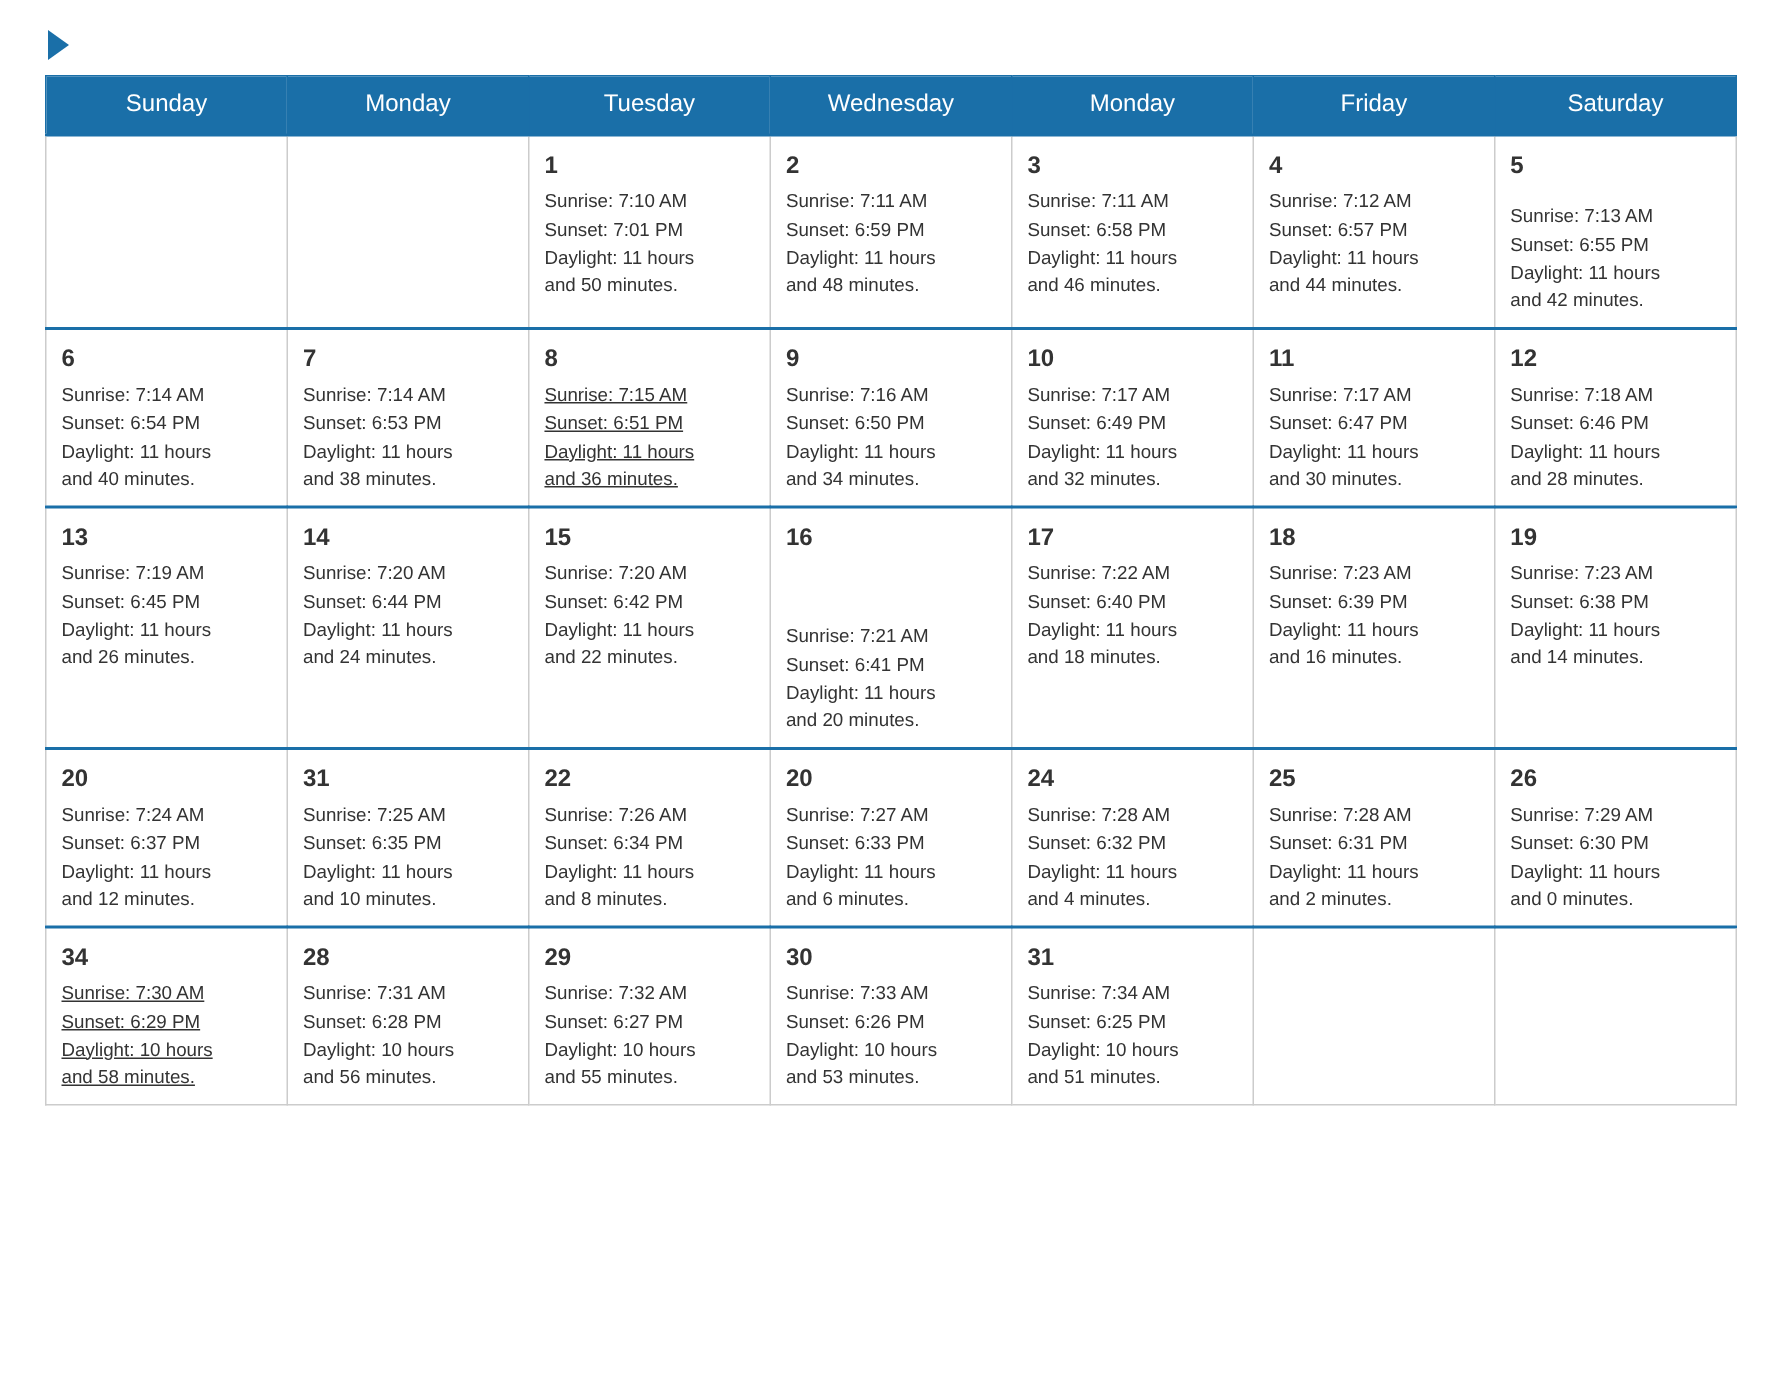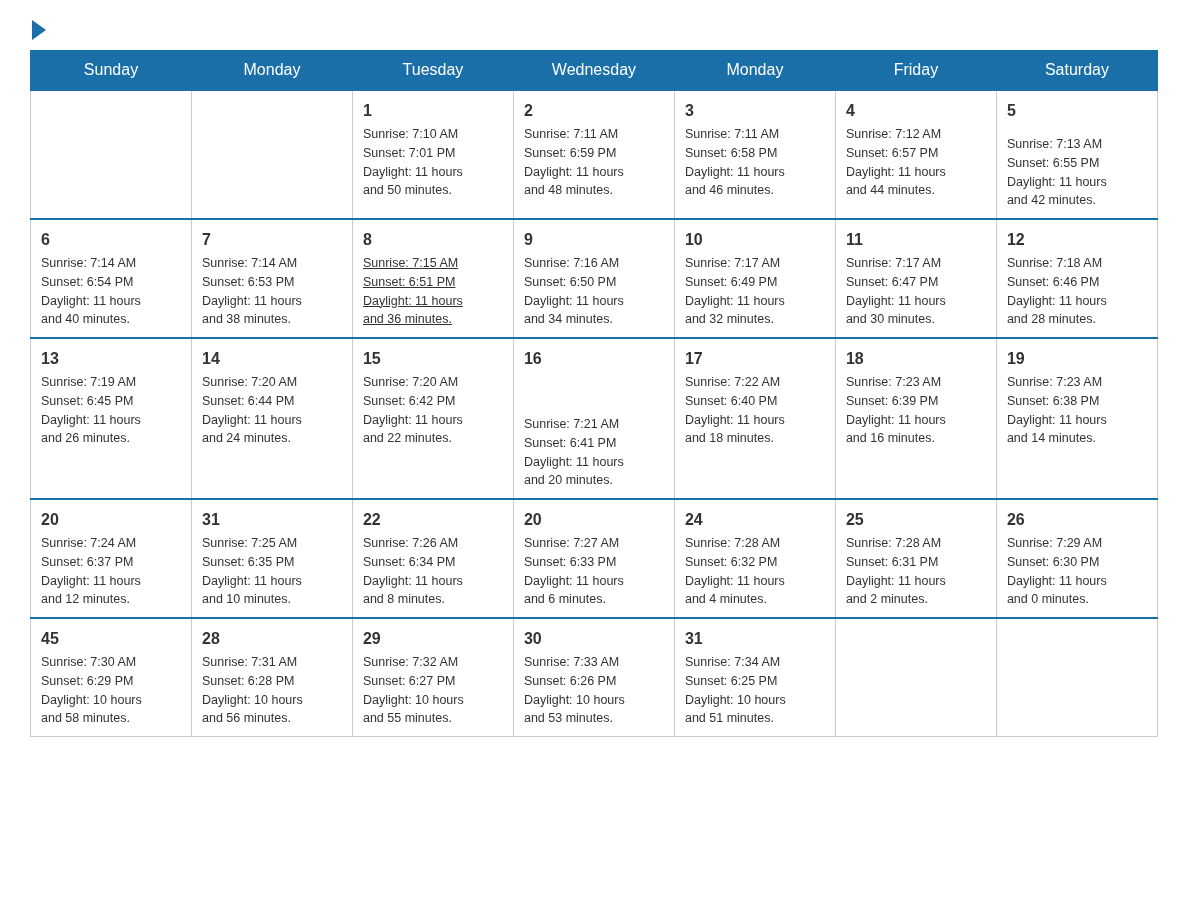--- a/index.html
+++ b/index.html
@@ -318,22 +318,22 @@
         <td>
           <span class="day-number">26</span>
           <div class="day-info" style="white-space: pre-line;">Sunrise: 7:29 AM
 Sunset: 6:30 PM
 Daylight: 11 hours
 and 0 minutes.</div>
         </td>
       </tr>
       <tr>
         <td>
-          <span class="day-number">45</span>
-          <div class="day-info" style="white-space: pre-line;">Sunrise: 7:30 AM
+          <span class="day-number">34</span>
+          <div class="day-info" style="white-space: pre-line; text-decoration: underline;">Sunrise: 7:30 AM
 Sunset: 6:29 PM
 Daylight: 10 hours
 and 58 minutes.</div>
         </td>
         <td>
           <span class="day-number">28</span>
           <div class="day-info" style="white-space: pre-line;">Sunrise: 7:31 AM
 Sunset: 6:28 PM
 Daylight: 10 hours
 and 56 minutes.</div>

